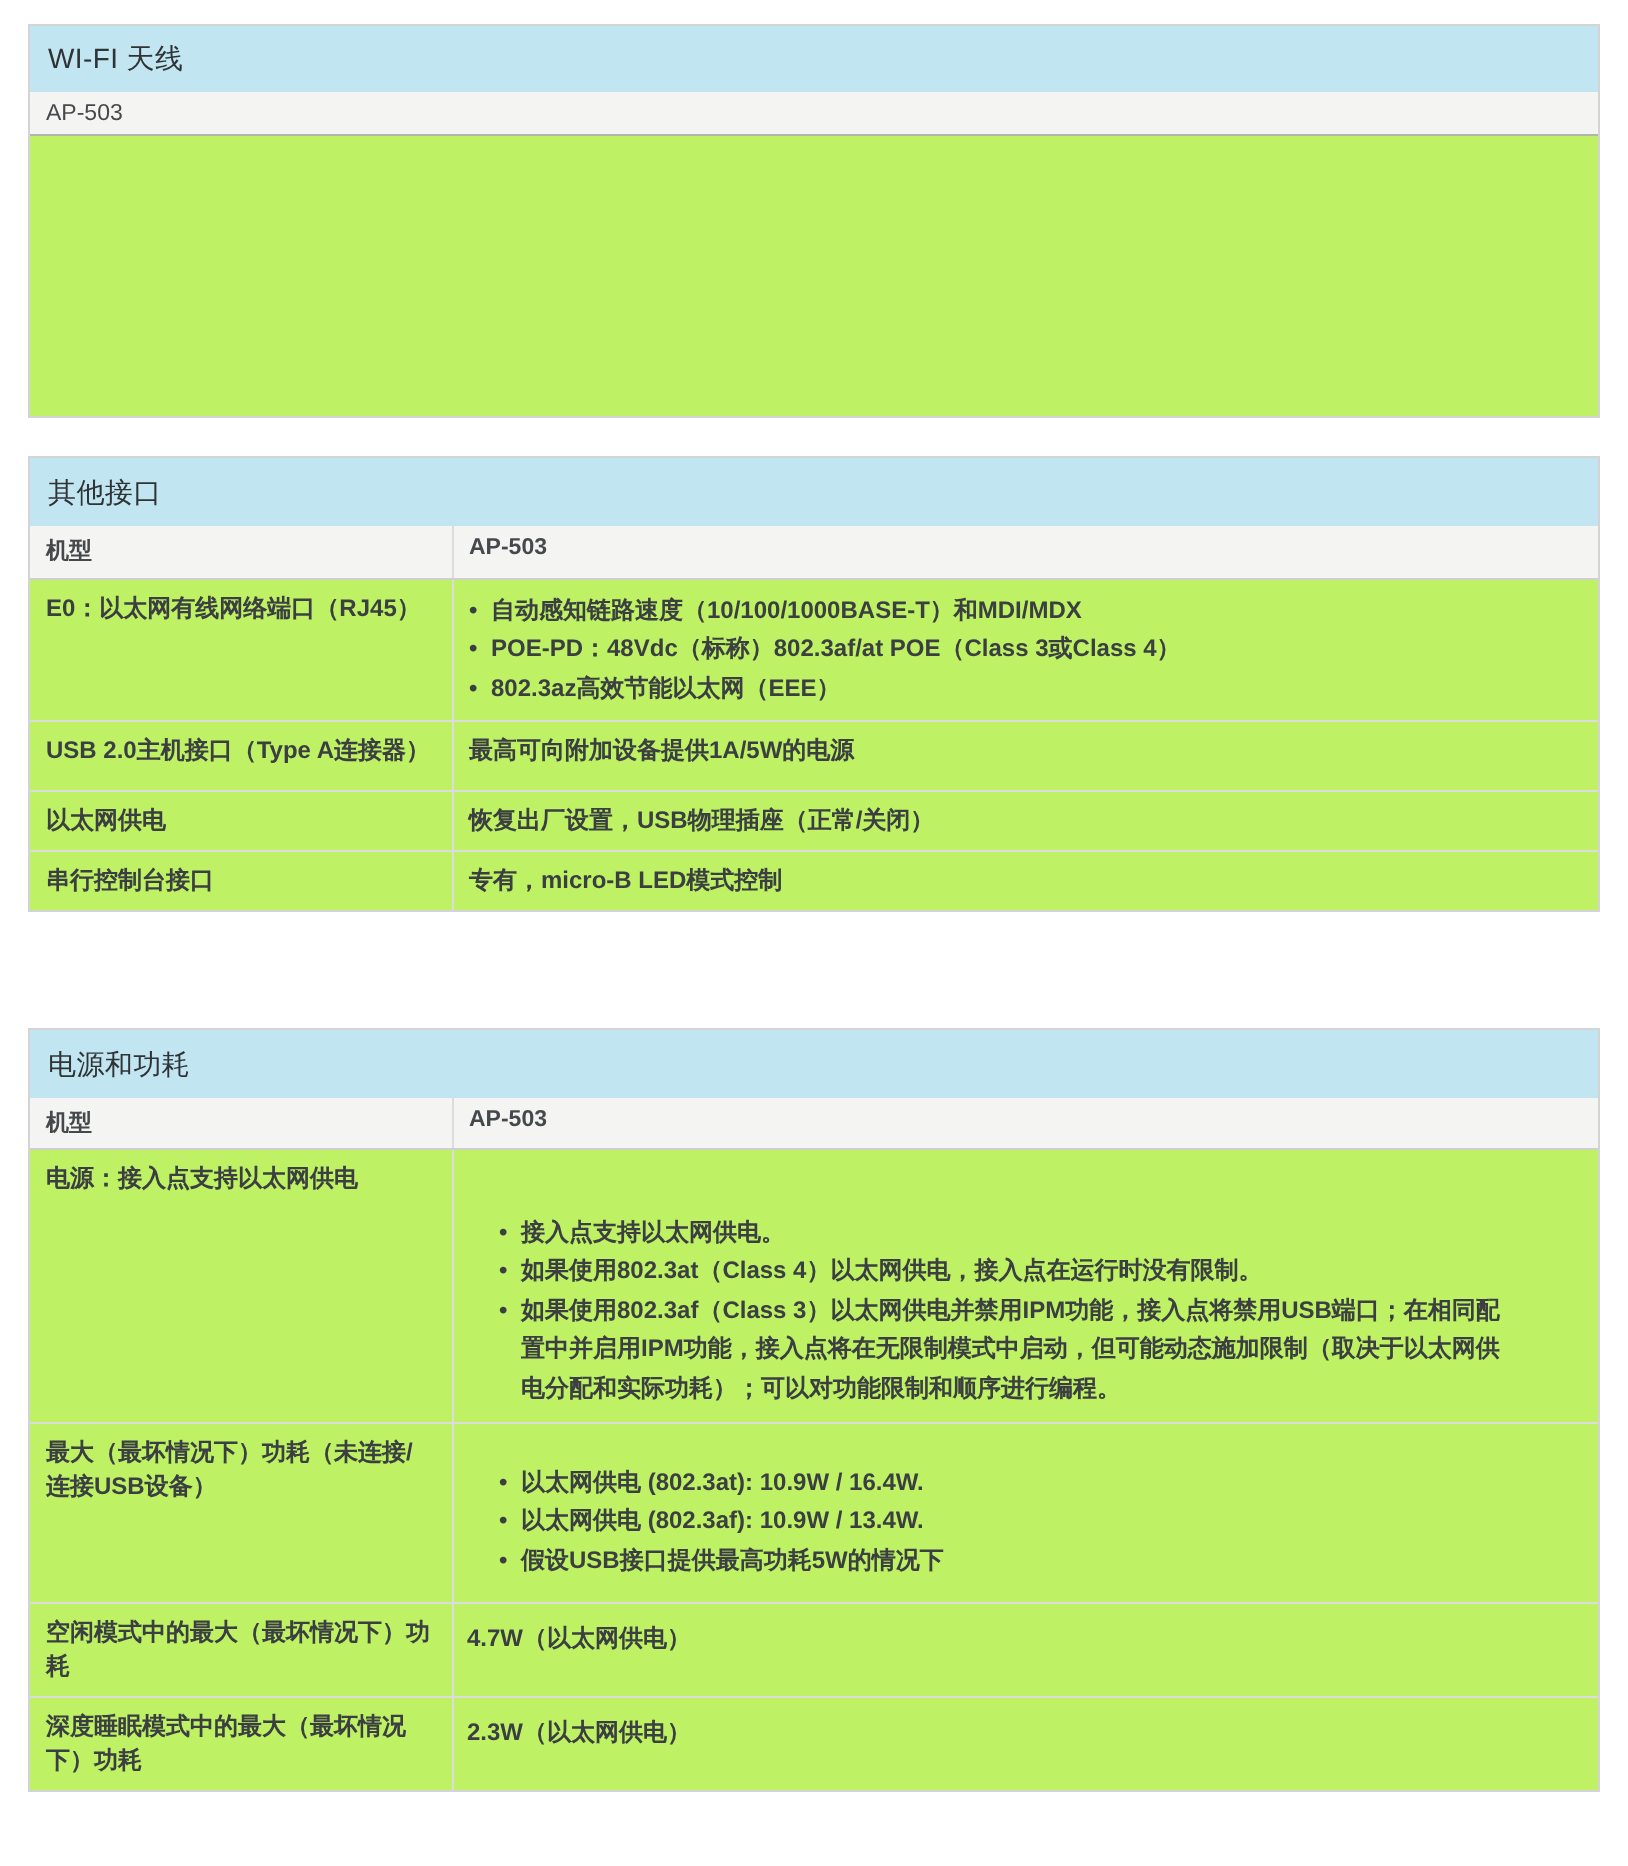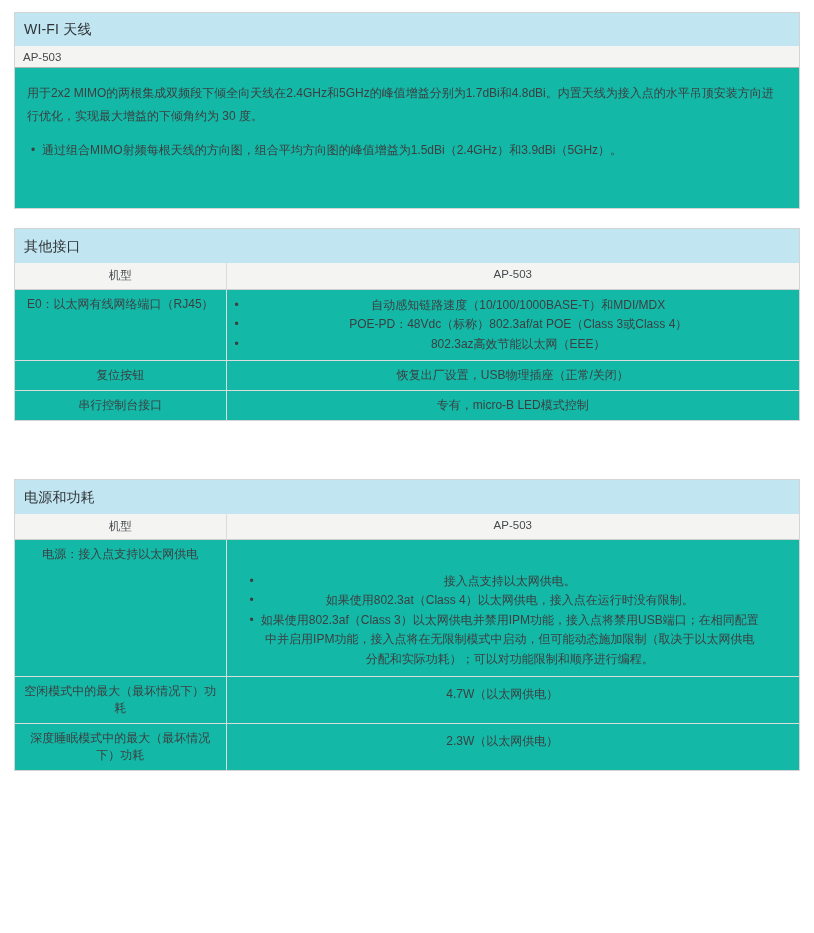--- a/index.html
+++ b/index.html
@@ -10,21 +10,21 @@
     color: #3c3f42;
     font-size: 12px;
     overflow: hidden;
   }
   .page { width: 814px; height: 933px; position: relative; }
 
   .sec {
     width: 786px;
     margin-left: 14px;
     border: 1px solid #d4d4d4;
-    background: #14b8a6;
+    background: #bef264;
   }
   .sec-1 { margin-top: 12px; height: 197px; }
   .sec-2 { margin-top: 19px; }
   .sec-3 { margin-top: 58px; }
 
   .sec-header {
     background: #c1e5f1;
     height: 34px;
     line-height: 34px;
     padding-left: 9px;
@@ -60,22 +60,22 @@
   .sec-body ul.blist li { line-height: 23px; }
 
   table.spec {
     width: 100%;
     border-collapse: collapse;
     font-size: 12px;
     color: #3c3f42;
   }
   table.spec td, table.spec th {
     vertical-align: top;
-    text-align: center;
-    font-weight: normal;
+    text-align: left;
+    font-weight: bold;
   }
   table.spec th {
     background: #f4f4f2;
     color: #46494c;
     font-size: 11.5px;
     padding: 5px 8px 4px 8px;
     border-bottom: 1px solid #cfcfcf;
   }
   table.spec td {
     border-top: 1px solid #dcdcdc;
@@ -97,62 +97,60 @@
   .t2 ul.blist { padding-left: 0; }
   .t2 ul.blist li { line-height: 19.5px; }
 
   
   .t3 tr.r-hdr   { height: 25px; }
   .t3 tr.r-power { height: 137px; }
   .t3 tr.r-max   { height: 90px; }
   .t3 tr.r-idle  { height: 37px; }
   .t3 tr.r-sleep { height: 39px; }
   .t3 td.col-value { padding-left: 12px; padding-right: 40px; }
-  .t3 td.v-plain { padding-left: 19px; padding-top: 9px; margin-top: 12px; }
+  .t3 td.v-plain { padding-left: 7px; padding-top: 9px; margin-top: 12px; }
   .t3 ul.blist { padding-left: 11px; }
   .t3 ul.blist li { line-height: 19.5px; }
   .t3 ul.gap-lg { margin-top: 26px; }
   .t3 ul.gap-md { margin-top: 14px; }
 </style>
 </head>
 <body>
 
 <div class="page">
 
   <div class="sec sec-1">
     <div class="sec-header">WI-FI 天线</div>
     <div class="sub-row">AP-503</div>
-    <div class="sec-body">
-      <p>用于2x2 MIMO的两根集成双频段下倾全向天线在2.4GHz和5GHz的峰值增益分别为1.7dBi和4.8dBi。内置天线为接入点的水平吊顶安装方向进行优化，实现最大增益的下倾角约为 30 度。</p>
-      <ul class="blist">
-        <li>通过组合MIMO射频每根天线的方向图，组合平均方向图的峰值增益为1.5dBi（2.4GHz）和3.9dBi（5GHz）。</li>
-      </ul>
-    </div>
   </div>
 
   <div class="sec sec-2">
     <div class="sec-header">其他接口</div>
     <table class="spec t2">
       <tbody>
           <tr class="r-hdr">
         <th class="col-label">机型</th>
         <th class="col-value">AP-503</th>
       </tr>
       <tr class="r-e0">
         <td class="col-label">E0：以太网有线网络端口（RJ45）</td>
         <td class="col-value">
           <ul class="blist">
             <li>自动感知链路速度（10/100/1000BASE-T）和MDI/MDX</li>
             <li>POE-PD：48Vdc（标称）802.3af/at POE（Class 3或Class 4）</li>
             <li>802.3az高效节能以太网（EEE）</li>
           </ul>
         </td>
       </tr>
+      <tr class="r-usb">
+        <td class="col-label">USB 2.0主机接口（Type A连接器）</td>
+        <td class="col-value">最高可向附加设备提供1A/5W的电源</td>
+      </tr>
       <tr class="r-reset">
-        <td class="col-label">复位按钮</td>
+        <td class="col-label">以太网供电</td>
         <td class="col-value">恢复出厂设置，USB物理插座（正常/关闭）</td>
       </tr>
       <tr class="r-ser">
         <td class="col-label">串行控制台接口</td>
         <td class="col-value">专有，micro-B LED模式控制</td>
       </tr>
     </tbody>
       </table>
   </div>
 
@@ -167,20 +165,30 @@
       <tr class="r-power">
         <td class="col-label">电源：接入点支持以太网供电</td>
         <td class="col-value">
           <ul class="blist gap-lg">
             <li>接入点支持以太网供电。</li>
             <li>如果使用802.3at（Class 4）以太网供电，接入点在运行时没有限制。</li>
             <li>如果使用802.3af（Class 3）以太网供电并禁用IPM功能，接入点将禁用USB端口；在相同配置中并启用IPM功能，接入点将在无限制模式中启动，但可能动态施加限制（取决于以太网供电分配和实际功耗）；可以对功能限制和顺序进行编程。</li>
           </ul>
         </td>
       </tr>
+      <tr class="r-max">
+        <td class="col-label">最大（最坏情况下）功耗（未连接/连接USB设备）</td>
+        <td class="col-value">
+          <ul class="blist gap-md">
+            <li>以太网供电 (802.3at): 10.9W / 16.4W.</li>
+            <li>以太网供电 (802.3af): 10.9W / 13.4W.</li>
+            <li>假设USB接口提供最高功耗5W的情况下</li>
+          </ul>
+        </td>
+      </tr>
       <tr class="r-idle">
         <td class="col-label">空闲模式中的最大（最坏情况下）功耗</td>
         <td class="col-value v-plain">4.7W（以太网供电）</td>
       </tr>
       <tr class="r-sleep">
         <td class="col-label">深度睡眠模式中的最大（最坏情况下）功耗</td>
         <td class="col-value v-plain">2.3W（以太网供电）</td>
       </tr>
     </tbody>
       </table>

